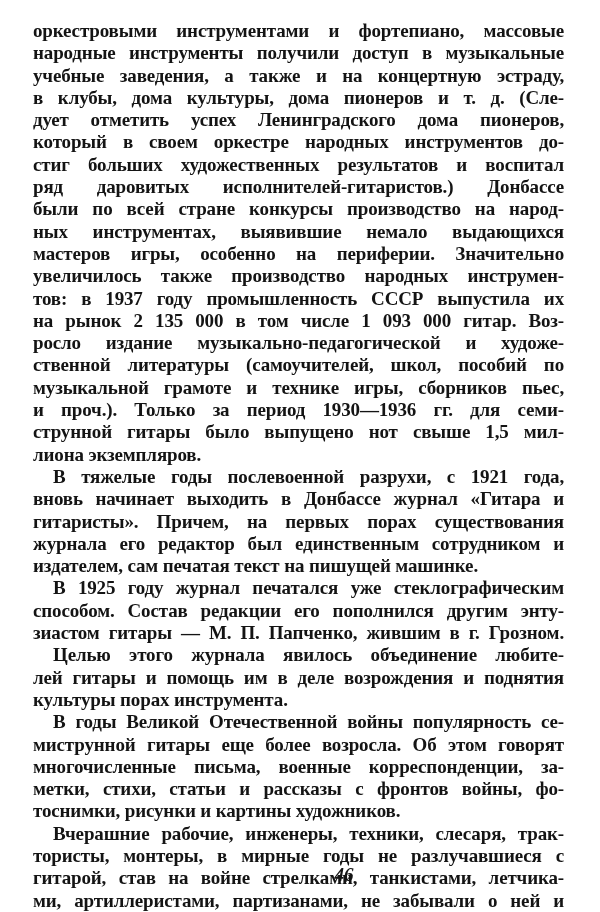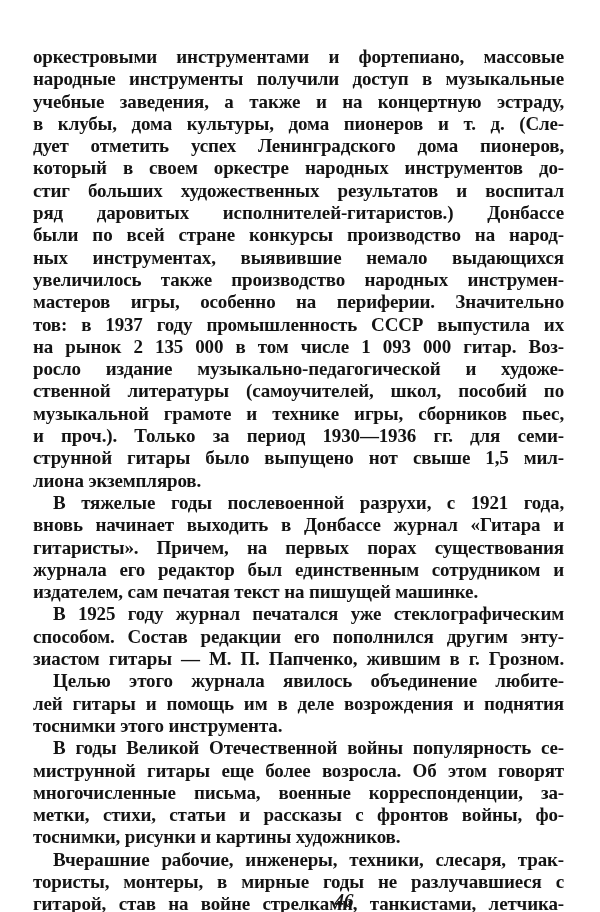--- a/index.html
+++ b/index.html
@@ -1,21 +1,20 @@
 <!DOCTYPE html>
 <html><head>
   <meta charset="utf-8">
   <style>
     html, body { margin: 0; padding: 0; background: #ffffff; }
     body { width: 600px; height: 912px; position: relative; overflow: hidden; }
     .page {
       position: absolute; left: 0; top: 0; width: 600px; height: 813px;
       background: #ffffff; color: #141414;
       font-family: "Liberation Serif", "DejaVu Serif", serif;
-      margin-top: 26px;
     }
     .text-block {
       position: absolute; left: 33px; top: 20px; width: 531px;
     }
     .line {
       display: block; height: 22.3px; line-height: 22.3px;
       font-size: 19px; font-weight: bold; letter-spacing: -0.15px;
       text-align: justify; text-align-last: justify;
       white-space: nowrap; overflow: visible;
     }
@@ -37,22 +36,22 @@
       <span class="line">оркестровыми инструментами и фортепиано, массовые</span>
       <span class="line">народные инструменты получили доступ в музыкальные</span>
       <span class="line">учебные заведения, а также и на концертную эстраду,</span>
       <span class="line">в клубы, дома культуры, дома пионеров и т. д. (Сле-</span>
       <span class="line">дует отметить успех Ленинградского дома пионеров,</span>
       <span class="line">который в своем оркестре народных инструментов до-</span>
       <span class="line">стиг больших художественных результатов и воспитал</span>
       <span class="line">ряд даровитых исполнителей-гитаристов.) Донбассе</span>
       <span class="line">были по всей стране конкурсы производство на народ-</span>
       <span class="line">ных инструментах, выявившие немало выдающихся</span>
+      <span class="line">мастеров игры, особенно на периферии. Значительно</span>
       <span class="line">увеличилось также производство народных инструмен-</span>
-      <span class="line">мастеров игры, особенно на периферии. Значительно</span>
       <span class="line">тов: в 1937 году промышленность СССР выпустила их</span>
       <span class="line">на рынок 2 135 000 в том числе 1 093 000 гитар. Воз-</span>
       <span class="line">росло издание музыкально-педагогической и художе-</span>
       <span class="line">ственной литературы (самоучителей, школ, пособий по</span>
       <span class="line">музыкальной грамоте и технике игры, сборников пьес,</span>
       <span class="line">и проч.). Только за период 1930—1936 гг. для семи-</span>
       <span class="line">струнной гитары было выпущено нот свыше 1,5 мил-</span>
       <span class="line last">лиона экземпляров.</span>
     </div>
 
@@ -66,21 +65,21 @@
 
     <div>
       <span class="line indent">В 1925 году журнал печатался уже стеклографическим</span>
       <span class="line">способом. Состав редакции его пополнился другим энту-</span>
       <span class="line">зиастом гитары — М. П. Папченко, жившим в г. Грозном.</span>
     </div>
 
     <div>
       <span class="line indent">Целью этого журнала явилось объединение любите-</span>
       <span class="line">лей гитары и помощь им в деле возрождения и поднятия</span>
-      <span class="line last">тоснимки этого инструмента.</span>
+      <span class="line last">культуры порах инструмента.</span>
     </div>
 
     <div>
       <span class="line indent">В годы Великой Отечественной войны популярность се-</span>
       <span class="line">миструнной гитары еще более возросла. Об этом говорят</span>
       <span class="line">многочисленные письма, военные корреспонденции, за-</span>
       <span class="line">метки, стихи, статьи и рассказы с фронтов войны, фо-</span>
       <span class="line last">тоснимки, рисунки и картины художников.</span>
     </div>
 

